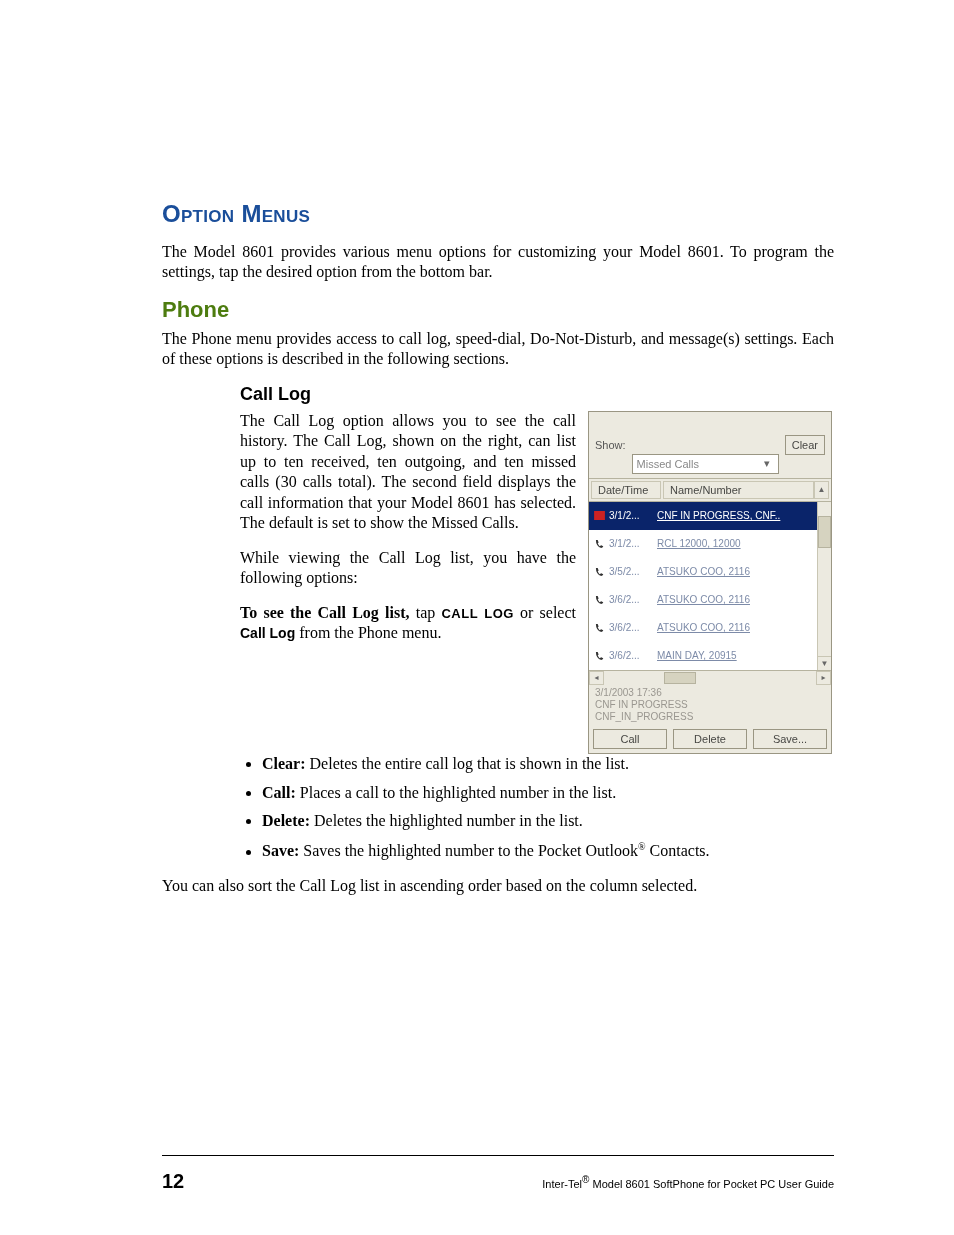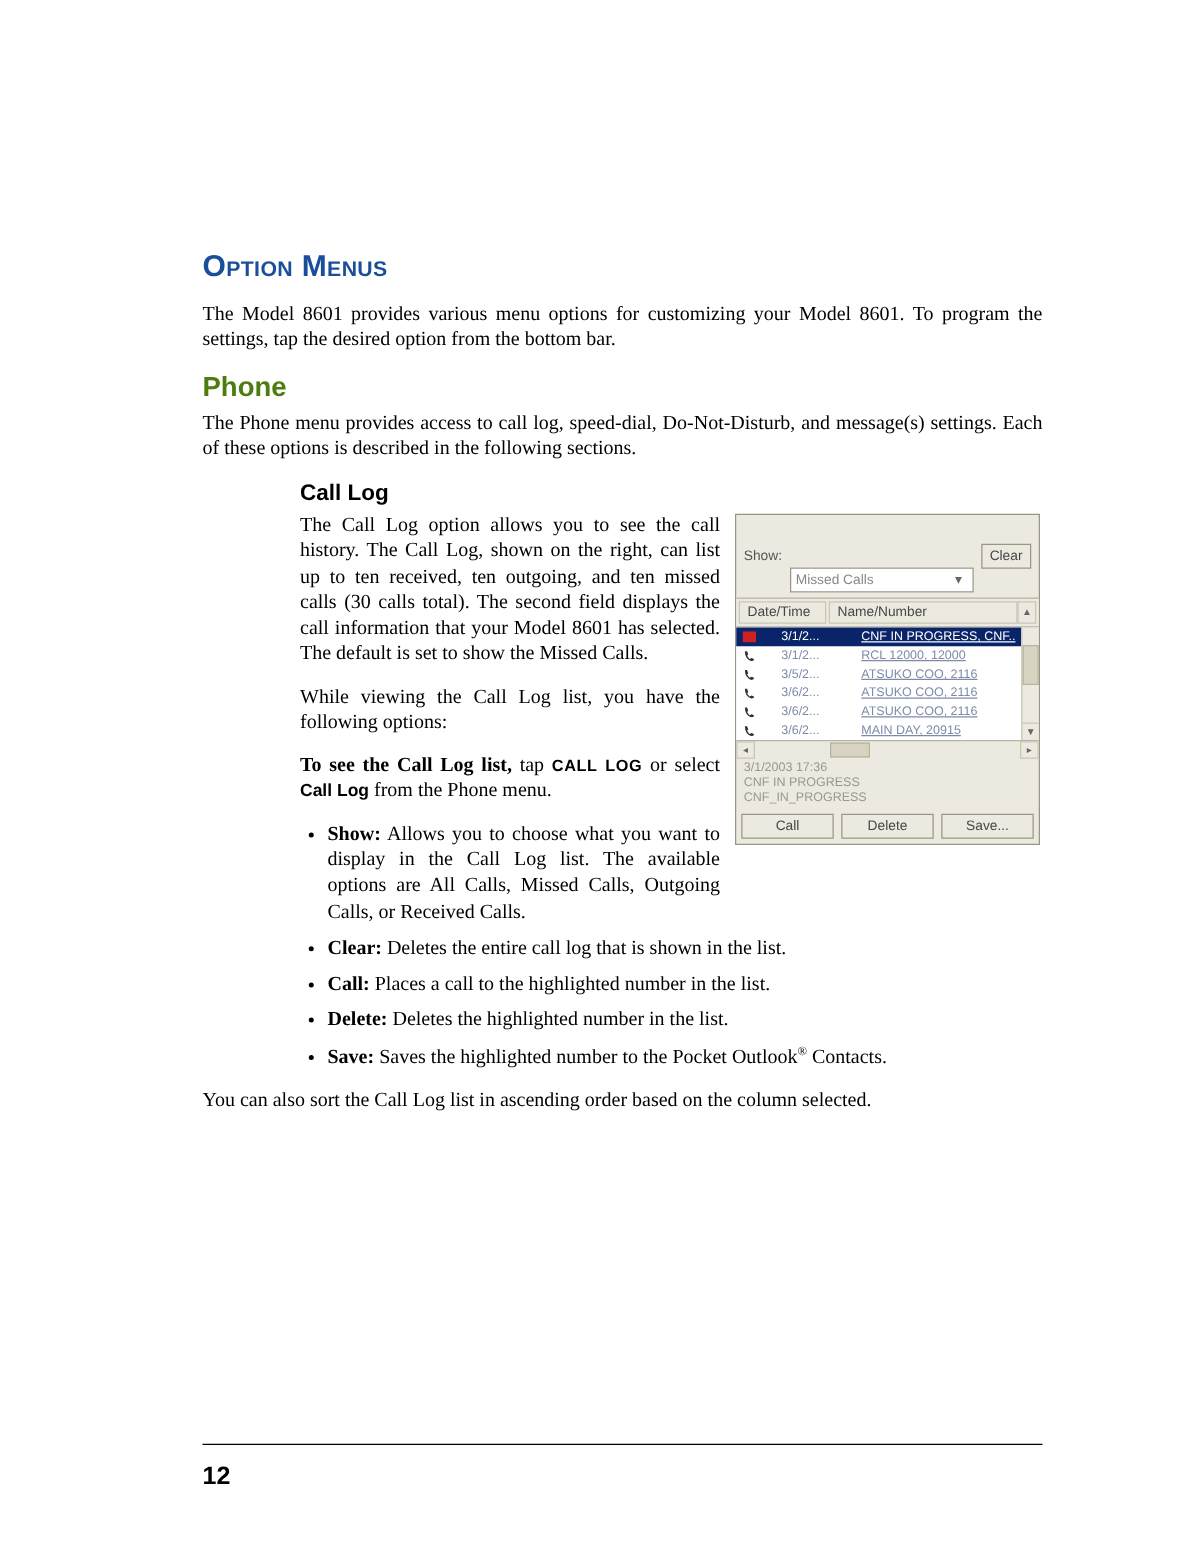--- a/index.html
+++ b/index.html
@@ -164,25 +164,25 @@
     align-items: center;
     justify-content: center;
     font-size: 8px;
     color: #666;
   }
   .shot .listwrap { display: flex; }
   .shot .list { flex: 1; background: #fff; }
   .shot .list-row {
     display: flex;
     align-items: center;
-    height: 15px;
+    height: 28px;
     padding: 0 4px;
     font-size: 10px;
     color: #7d8ba8;
-    gap: 20px;
+    gap: 4px;
   }
   .shot .list-row.sel { background: #0a246a; color: #fff; }
   .shot .list-row .ic { width: 12px; height: 10px; display: inline-flex; align-items: center; justify-content: center; }
   .shot .list-row .ic svg { width: 11px; height: 9px; }
   .shot .list-row .dt { width: 44px; }
   .shot .list-row .nn { flex: 1; text-decoration: underline; }
   .shot .vscroll {
     width: 13px;
     background: #eceae0;
     border-left: 1px solid #c9c6b4;
@@ -267,25 +267,20 @@
   <div class="col-wrap">
     <div class="col-left">
       <p class="body-text">The Call Log option allows you to see the call history. The Call Log, shown on the right, can list up to ten received, ten outgoing, and ten missed calls (30 calls total). The second field displays the call information that your Model 8601 has selected. The default is set to show the Missed Calls.</p>
 
       <p class="body-text">While viewing the Call Log list, you have the following options:</p>
 
       <p class="body-text">
         <b>To see the Call Log list,</b><span> tap </span><span class="small-caps-cmd">CALL LOG</span><span> or select </span><span class="sans-bold">Call Log</span><span> from the Phone menu.</span>
       </p>
 
-      <ul style="padding-left:22px; margin:0;">
-        <li style="font-size:16px; line-height:1.3; text-align:justify; margin-bottom:8px;">
-          <b>Show:</b><span> Allows you to choose what you want to display in the Call Log list. The available options are All Calls, Missed Calls, Outgoing Calls, or Received Calls.</span>
-        </li>
-      </ul>
     </div>
 
     <div class="col-right">
       <div class="shot">
         <div class="row toprow">
           <span class="lbl">Show:</span>
           <div class="dd">
             <span>Missed Calls</span>
             <span class="ddarrow">▾</span>
           </div>
@@ -391,15 +386,18 @@
     </li>
     <li>
       <b>Save:</b><span> Saves the highlighted number to the Pocket Outlook</span><sup>®</sup><span> Contacts.</span>
     </li>
   </ul>
 
   <p class="body-text indent1">You can also sort the Call Log list in ascending order based on the column selected.</p>
 
   <div class="footer">
     <span class="pagenum">12</span>
+    <span class="doc-title">
+      <span>Inter-Tel</span><sup>®</sup><span> Model 8601 SoftPhone for Pocket PC User Guide</span>
+    </span>
   </div>
 
 </div>
 
 </body></html>

